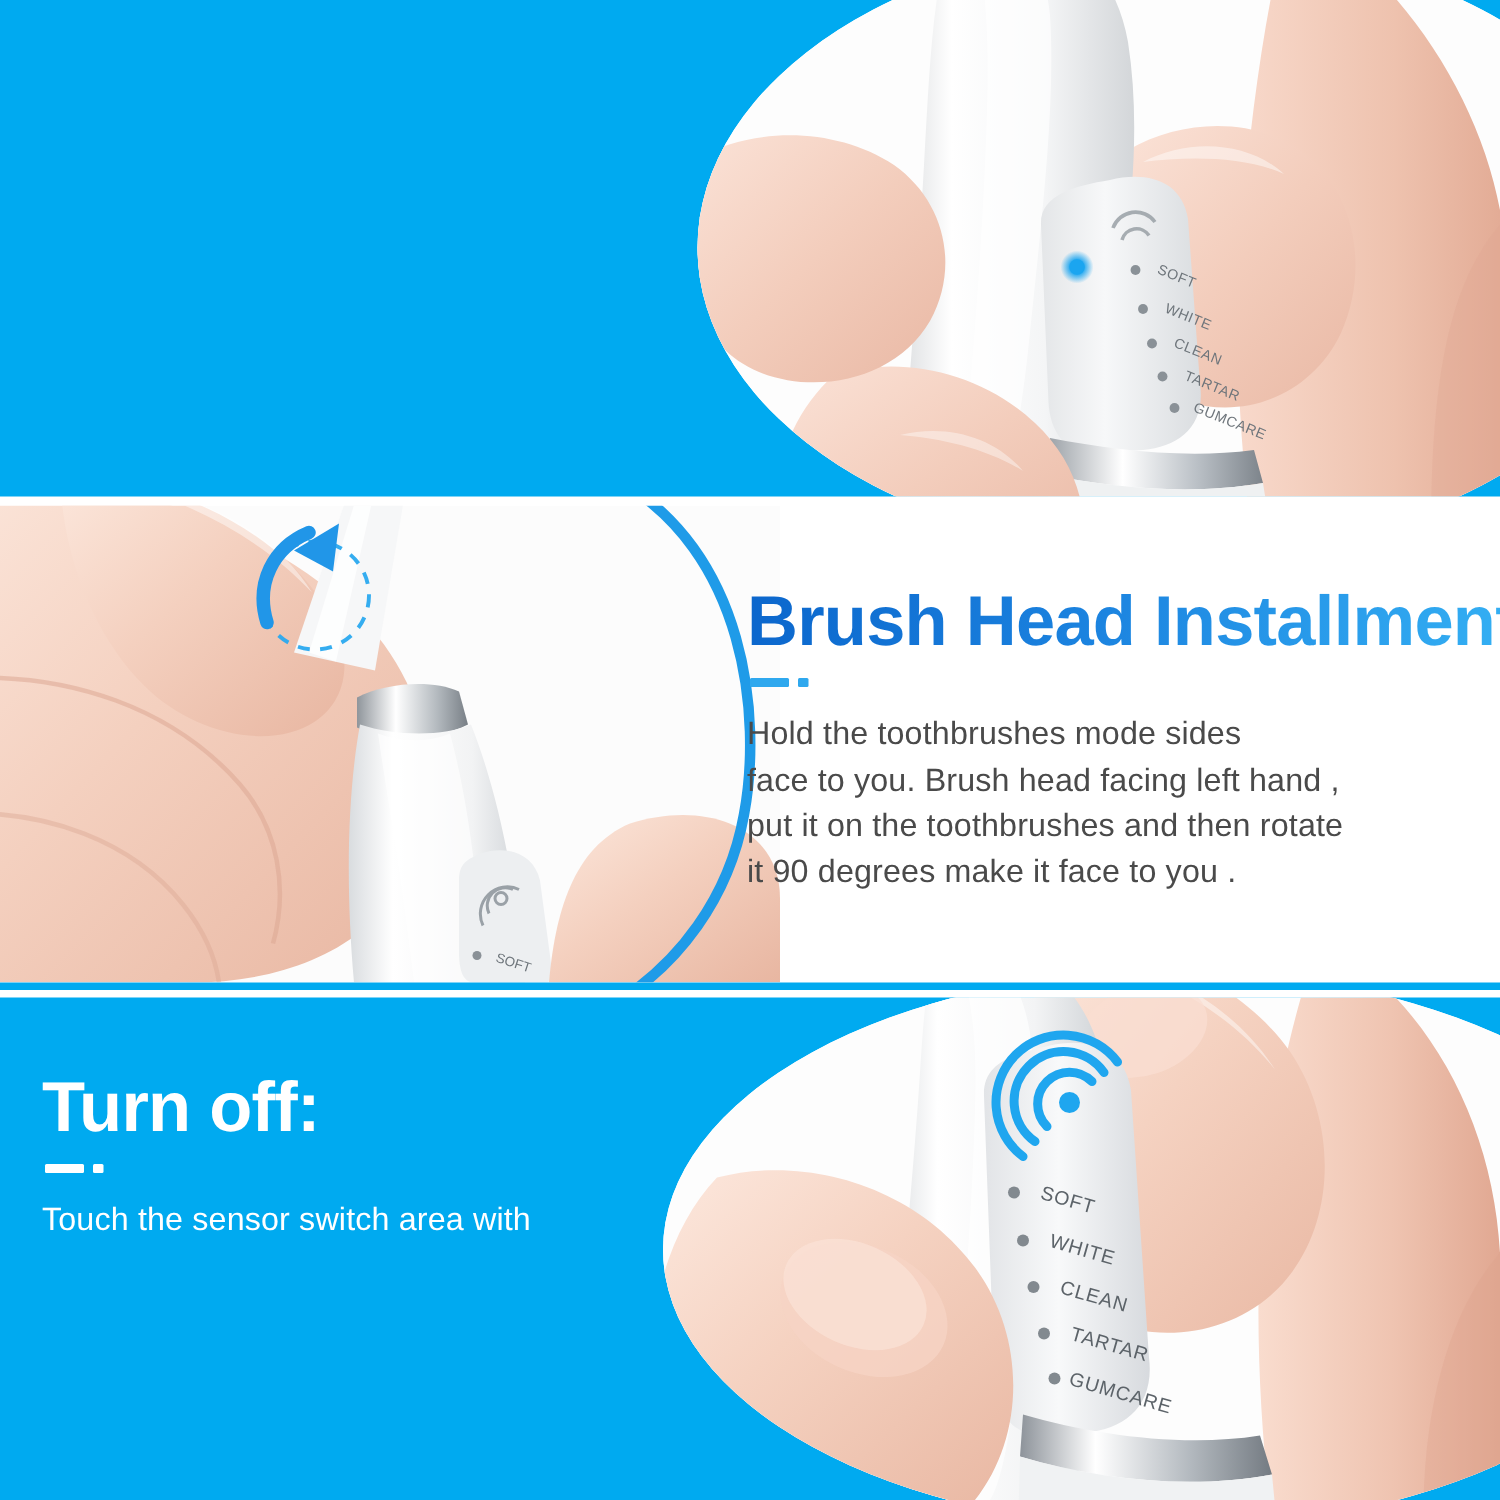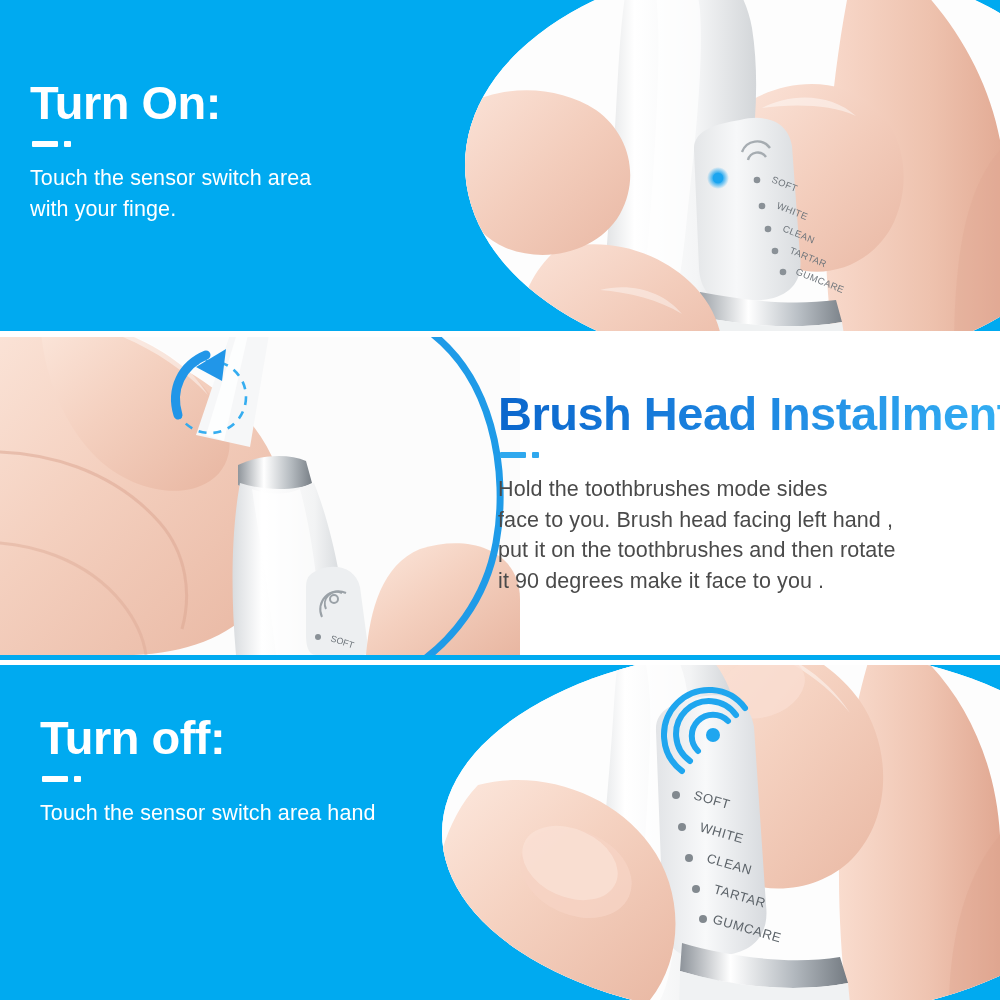--- a/index.html
+++ b/index.html
@@ -165,31 +165,20 @@
                    L520,390 C508,340 518,284 556,250 Z" fill="url(#skinA)"></path>
           <path d="M600,290 C632,282 664,292 682,314 C660,300 628,292 600,290 Z" fill="#FFFFFF" opacity="0.4"></path>
 
           <path d="M460,108 C500,84 556,84 596,110 C630,134 640,178 620,214
                    C598,252 546,264 506,248 C472,234 456,198 458,166
                    C459,142 455,120 460,108 Z" fill="url(#skinA)"></path>
         </g>
       </svg>
     </div>
 
-    <div class="copy" style="left:30px; top:78px;">
-      <div class="headline headline-white">Turn On:</div>
-      <div class="divider-mark dm-white">
-        <span class="dash"></span>
-        <span class="dot"></span>
-      </div>
-      <div class="body-text body-white">
-        <div>Touch the sensor switch area</div>
-        <div>with your finge.</div>
-      </div>
-    </div>
   </section>
 
   <section class="panel panel-white" id="panel-brush-head">
 
     <div class="art">
       <svg viewBox="0 0 1000 318" preserveAspectRatio="none" aria-hidden="true">
         <defs>
           <clipPath id="clipMid">
             <rect x="0" y="0" width="520" height="318"></rect>
           </clipPath>
@@ -375,25 +364,25 @@
 
           <path d="M478,120 C540,104 612,128 650,180 C684,226 684,292 650,335
                    L436,335 C424,256 432,168 478,120 Z" fill="url(#skinD)"></path>
 
           <ellipse cx="576" cy="208" rx="58" ry="42" fill="#F6D3C4" opacity="0.8" transform="rotate(24 576 208)"></ellipse>
           <ellipse cx="570" cy="198" rx="50" ry="34" fill="#FBE3D7" opacity="0.7" transform="rotate(24 570 198)"></ellipse>
         </g>
       </svg>
     </div>
 
-    <div class="copy" style="left:40px; top:48px;">
+    <div class="copy" style="left:28px; top:48px;">
       <div class="headline headline-white">Turn off:</div>
       <div class="divider-mark dm-white">
         <span class="dash"></span>
         <span class="dot"></span>
       </div>
       <div class="body-text body-white">
-        <div>Touch the sensor switch area hand</div>
+        <div>Touch the sensor switch area with</div>
       </div>
     </div>
   </section>
 
 </div>
 
 </body></html>

